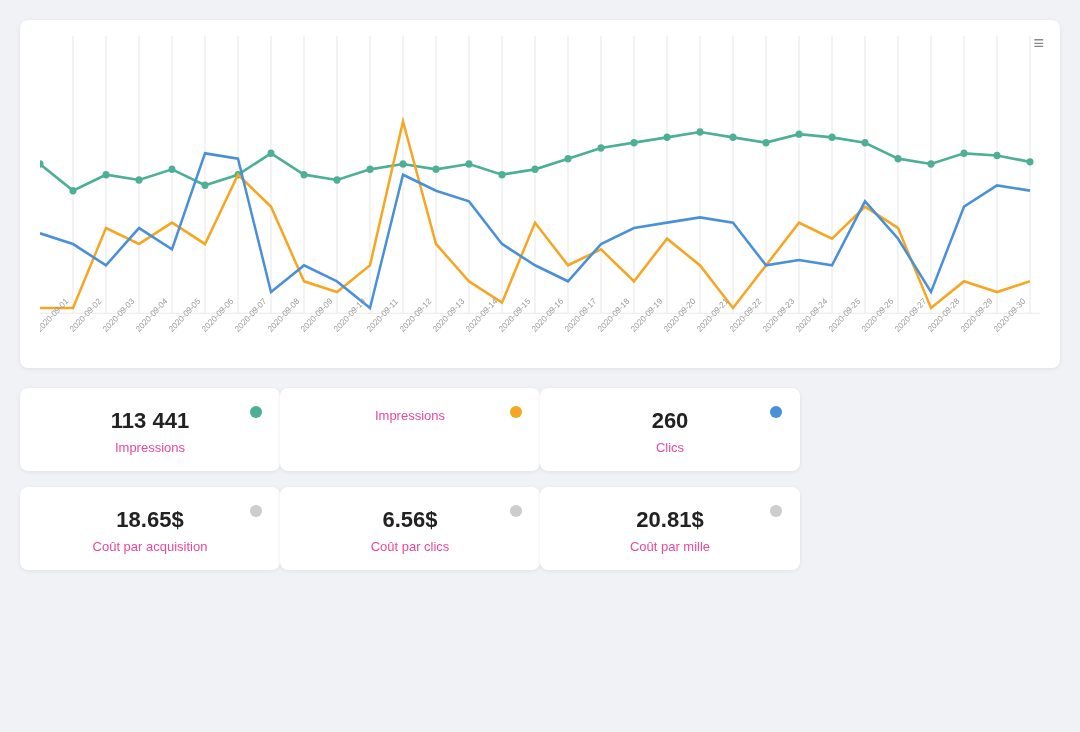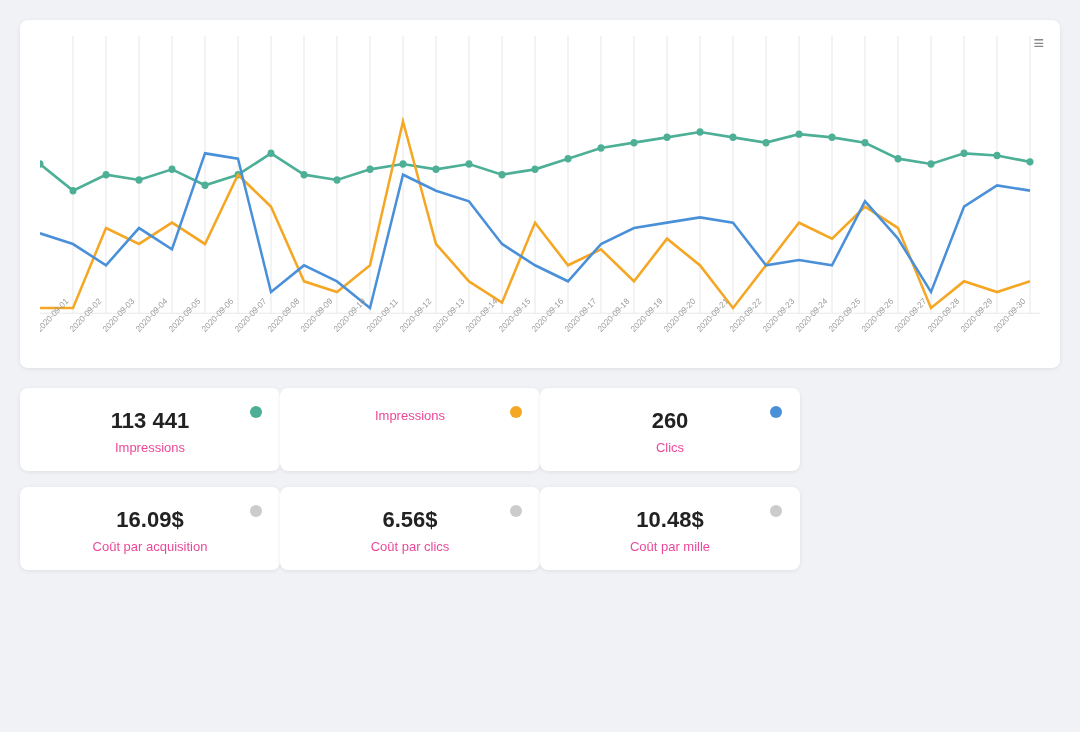--- a/index.html
+++ b/index.html
@@ -236,28 +236,28 @@
     <div class="metric-card">
       <div class="metric-dot" style="background:#4A90D9;"></div>
       <div class="metric-value">260</div>
       <div class="metric-label">Clics</div>
     </div>
   </div>
 
   <div class="metrics-grid">
     <div class="metric-card">
       <div class="metric-dot" style="background:#cccccc;"></div>
-      <div class="metric-value">16.09$</div>
+      <div class="metric-value">18.65$</div>
       <div class="metric-label">Coût par acquisition</div>
     </div>
     <div class="metric-card">
       <div class="metric-dot" style="background:#cccccc;"></div>
       <div class="metric-value">6.56$</div>
       <div class="metric-label">Coût par clics</div>
     </div>
     <div class="metric-card">
       <div class="metric-dot" style="background:#cccccc;"></div>
-      <div class="metric-value">10.48$</div>
+      <div class="metric-value">20.81$</div>
       <div class="metric-label">Coût par mille</div>
     </div>
   </div>
 
 </div>
 
 </body></html>

